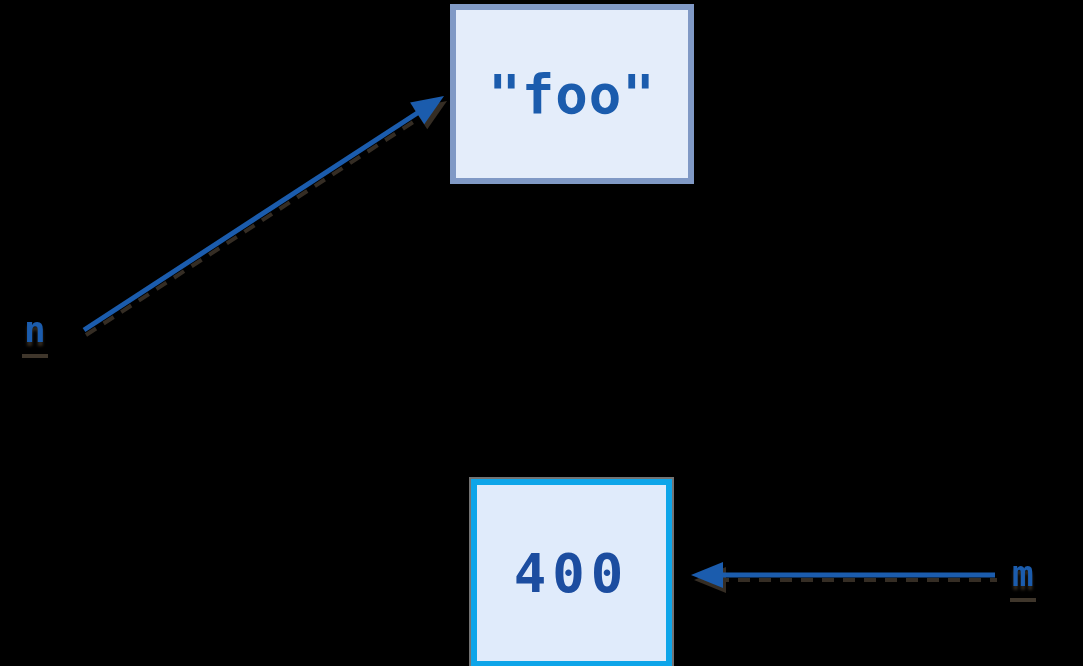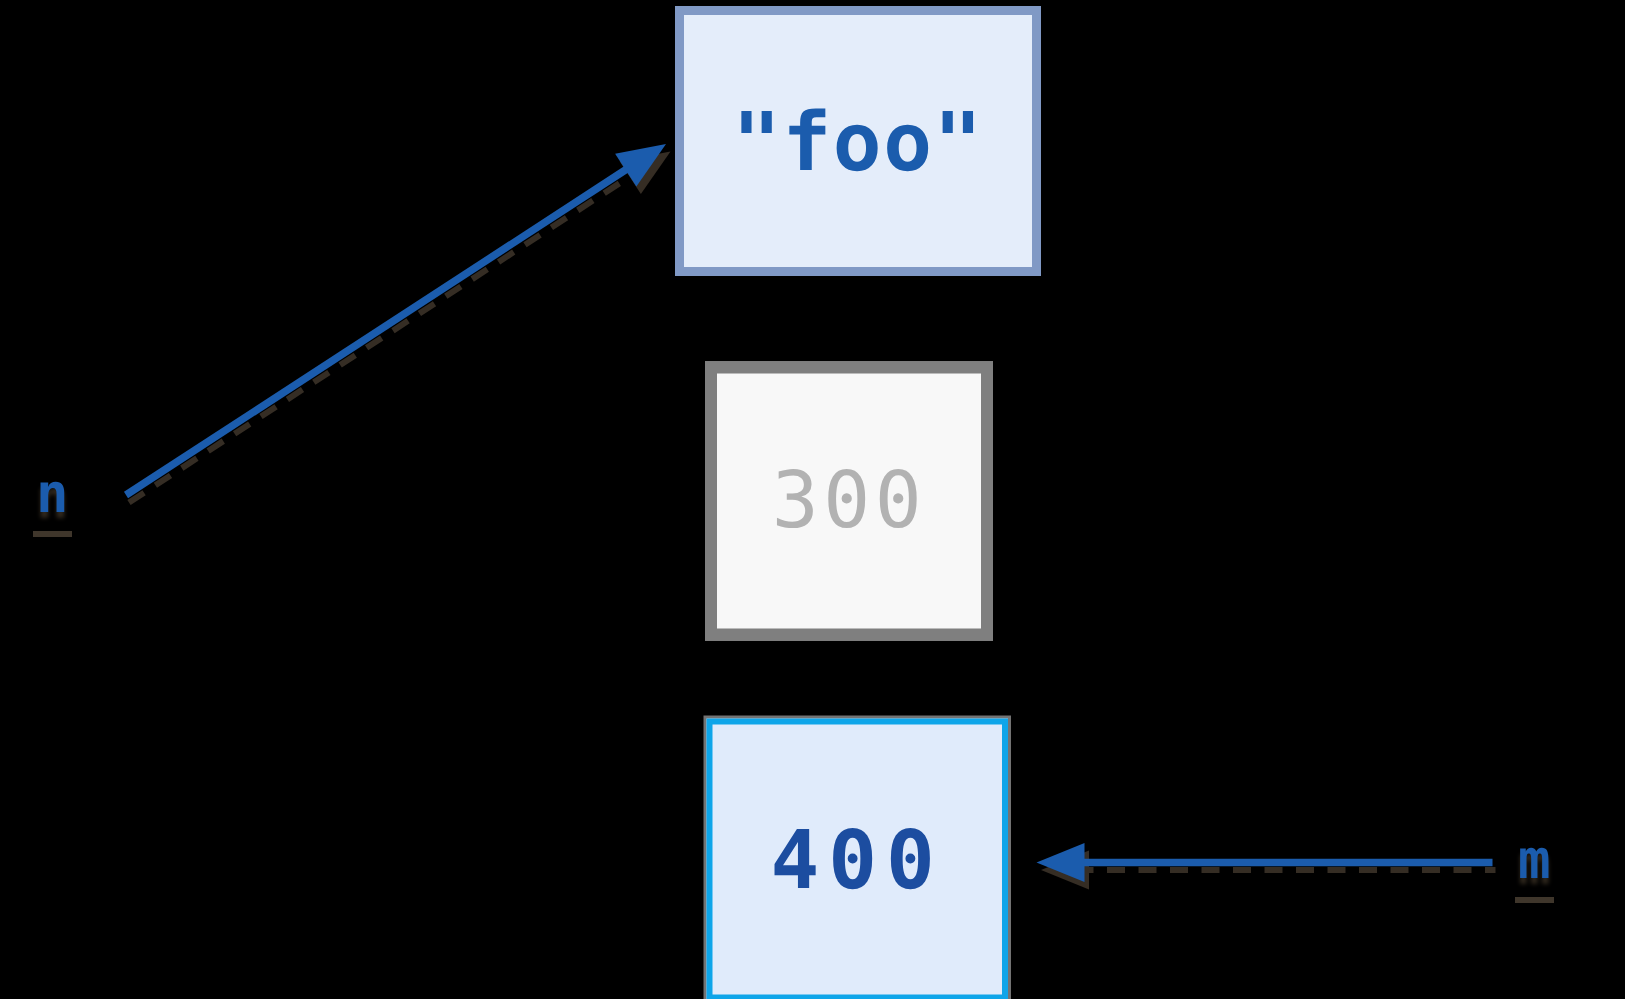--- a/index.html
+++ b/index.html
@@ -42,21 +42,21 @@
   }
   .box-300 .obj-value {
     color: #b2b2b2;
     font-size: 52px;
     letter-spacing: 3px;
   }
   .box-400 {
     left: 471px; top: 479px;
     width: 201px; height: 188px;
     background: #e0ebfb;
-    border: 4px solid #0ea5e9;
+    border: 6px solid #0ea5e9;
     box-shadow: 0 0 0 2px rgba(135,135,135,0.85);
   }
   .box-400 .obj-value {
     color: #1c4da0;
     font-size: 54px;
     font-weight: bold;
     letter-spacing: 6px;
   }
   .var-label {
     position: absolute;
@@ -120,21 +120,18 @@
   </svg>
 
   <div class="var-label var-n">n</div>
 
   <div class="var-label var-m">m</div>
 
   <div class="obj-box box-foo">
     <span class="obj-value">"foo"</span>
   </div>
 
-  <div class="obj-box box-300">
-    <span class="obj-value">300</span>
-  </div>
 
   <div class="obj-box box-400">
     <span class="obj-value">400</span>
   </div>
 
 </div>
 
 </body></html>

